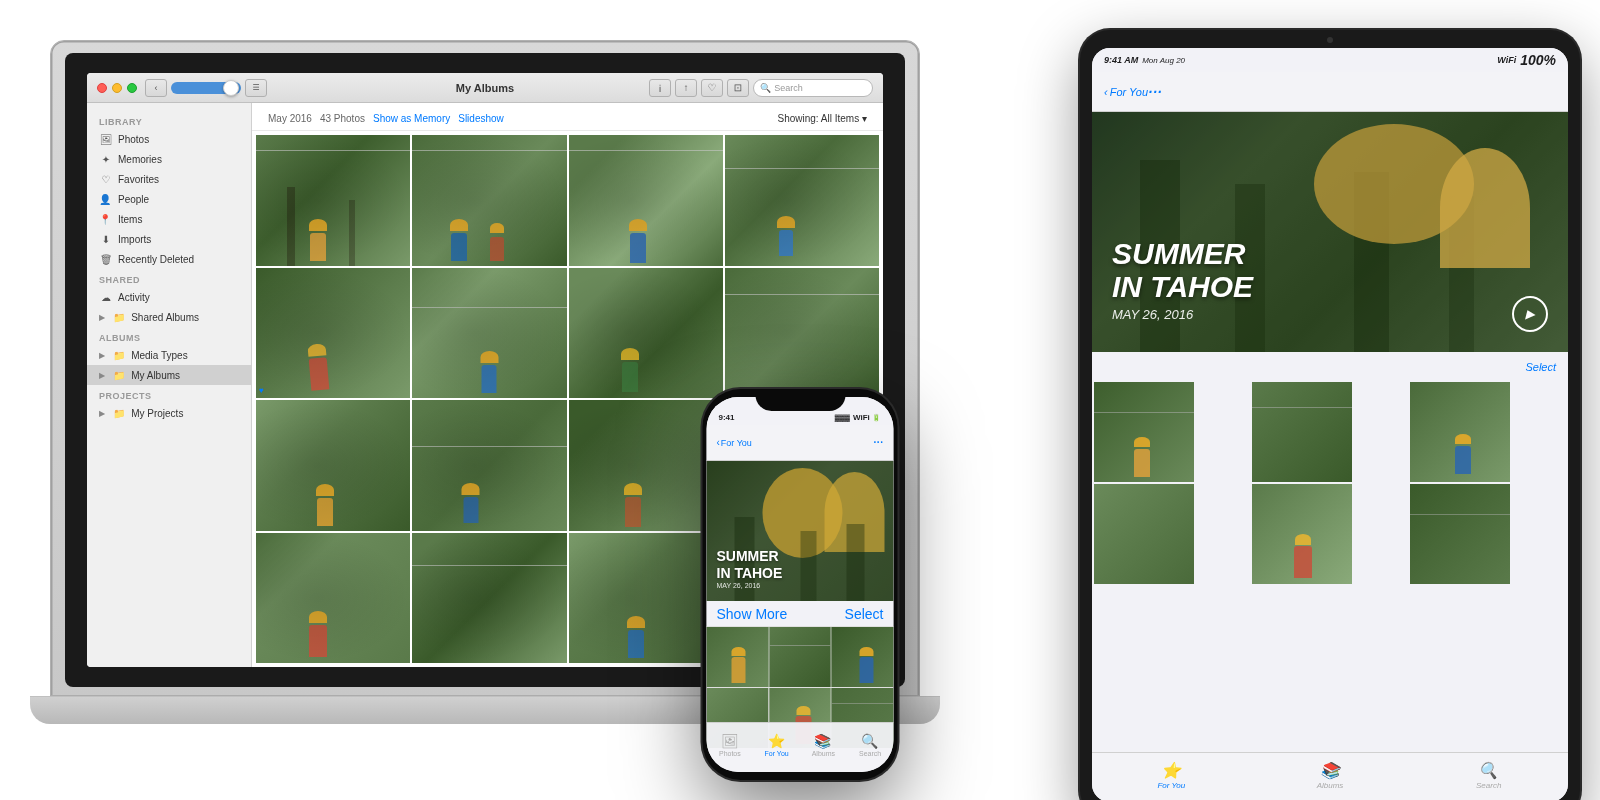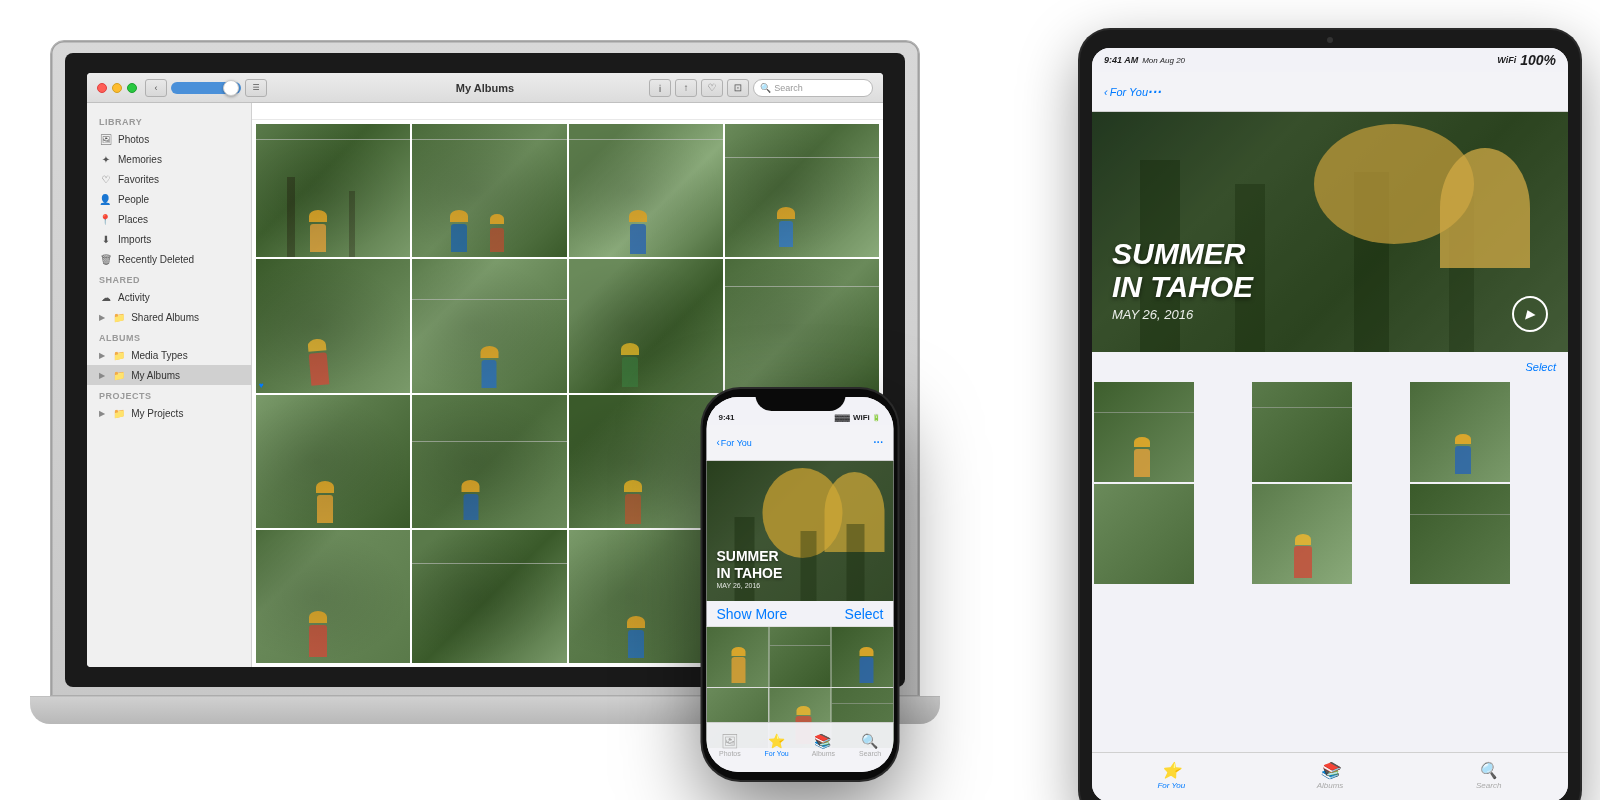--- a/index.html
+++ b/index.html
@@ -865,21 +865,21 @@
                 <div class="sidebar-item">
                   <span class="sidebar-item-icon">♡</span>
                   <span>Favorites</span>
                 </div>
                 <div class="sidebar-item">
                   <span class="sidebar-item-icon">👤</span>
                   <span>People</span>
                 </div>
                 <div class="sidebar-item">
                   <span class="sidebar-item-icon">📍</span>
-                  <span>Places</span>
+                  <span>Items</span>
                 </div>
                 <div class="sidebar-item">
                   <span class="sidebar-item-icon">⬇</span>
                   <span>Imports</span>
                 </div>
                 <div class="sidebar-item">
                   <span class="sidebar-item-icon">🗑</span>
                   <span>Recently Deleted</span>
                 </div>
 
@@ -909,20 +909,27 @@
                 <div class="sidebar-section-header">Projects</div>
                 <div class="sidebar-item">
                   <span class="sidebar-expand">▶</span>
                   <span class="sidebar-item-icon">📁</span>
                   <span>My Projects</span>
                 </div>
               </div>
 
               <div class="main-content">
                 <div class="album-header">
+                  <div class="album-meta">
+                    <span>May 2016</span>
+                    <span>43 Photos</span>
+                    <span class="album-meta-link">Show as Memory</span>
+                    <span class="album-meta-link">Slideshow</span>
+                    <span class="showing-all">Showing: All Items ▾</span>
+                  </div>
                 </div>
 
                 <div class="photo-grid">
                   <div class="photo-cell photo-1">
                     <div class="tree-detail">
                       <div class="tree-trunk" style="left:20%;width:8px;height:60%;background:rgba(30,20,10,0.35);"></div>
                       <div class="tree-trunk" style="left:60%;width:6px;height:50%;background:rgba(30,20,10,0.3);"></div>
                     </div>
                     <div class="fig-person" style="bottom:5px;left:40%;">
                       <div class="fig-body" style="width:16px;height:28px;background:rgba(220,160,60,0.85);">

